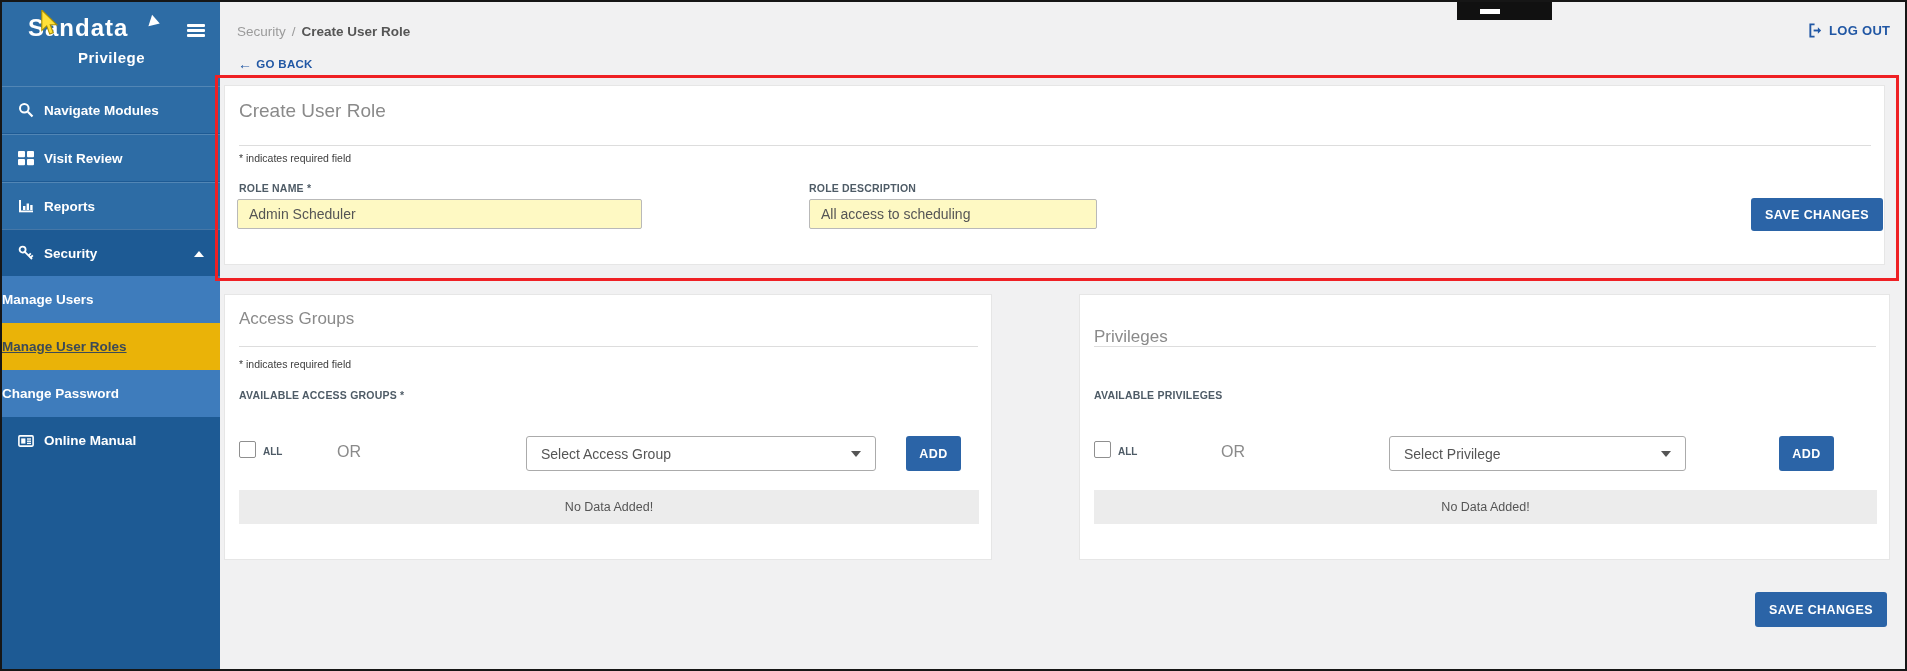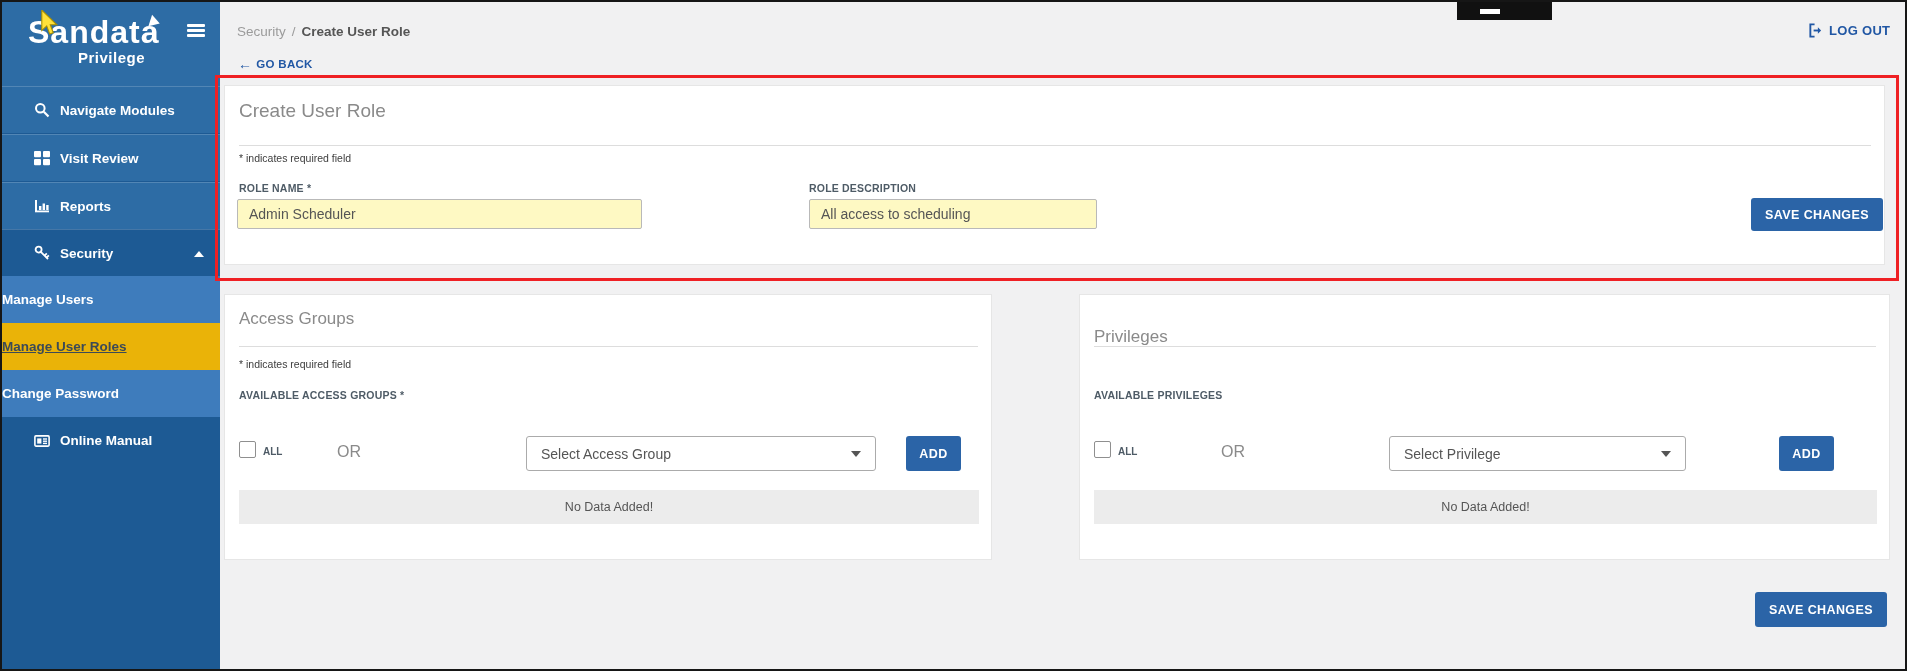--- a/index.html
+++ b/index.html
@@ -5,29 +5,29 @@
   * { margin:0; padding:0; box-sizing:border-box; }
   html,body { background:#888; }
   body { font-family:"Liberation Sans","DejaVu Sans",sans-serif; }
   .screen{ position:relative; width:1907px; height:671px; background:#f1f1f2;
            border:2px solid #161616; overflow:hidden; }
   .abs{ position:absolute; }
 
   
   .sidebar{ left:0; top:0; width:218px; height:667px; background:#1d5a94; }
   .logo-area{ left:0; top:0; width:218px; height:84px; background:#2d6ca5; }
-  .logo1{ left:26px; top:12px; color:#fff; font-size:32px; font-weight:700; letter-spacing:1px; }
+  .logo1{ left:26px; top:12px; color:#fff; font-size:24px; font-weight:700; letter-spacing:1px; }
   .logo-tri{ left:148px; top:14px; width:0; height:0; border-left:10px solid #fff;
              border-top:6px solid transparent; border-bottom:6px solid transparent; transform:rotate(18deg); }
   .logo2{ left:76px; top:47px; color:#fff; font-size:15px; font-weight:600; letter-spacing:.5px; }
   .burger{ left:185px; top:22px; width:18px; height:13px; cursor:pointer; }
   .burger div{ height:2.6px; background:#fff; margin-bottom:2.6px; border-radius:1px; }
   .nav-row{ left:0; width:218px; height:47px; display:flex; align-items:center;
             color:#fff; font-size:13.5px; font-weight:600; cursor:pointer; }
-  .nav-row.parent{ background:#2d6ca5; border-top:1px solid rgba(255,255,255,.18); padding-left:32px; }
+  .nav-row.parent{ background:#2d6ca5; border-top:1px solid rgba(255,255,255,.18); padding-left:16px; }
   .nav-row.parent .lbl{ margin-left:10px; }
   .nav-row.dark{ background:#1d5a94; }
   .nav-row.sub{ background:#3e7cbc; }
   .nav-row.sub.active{ background:#eab308; color:#3c4a57;text-decoration:underline; }
   .icon16{ width:16px; height:16px; display:inline-block; flex:0 0 16px; }
   .caret-up{ position:absolute; right:16px; top:21px; width:0; height:0;
              border-left:5px solid transparent; border-right:5px solid transparent;
              border-bottom:6px solid #fff; }
 
   

